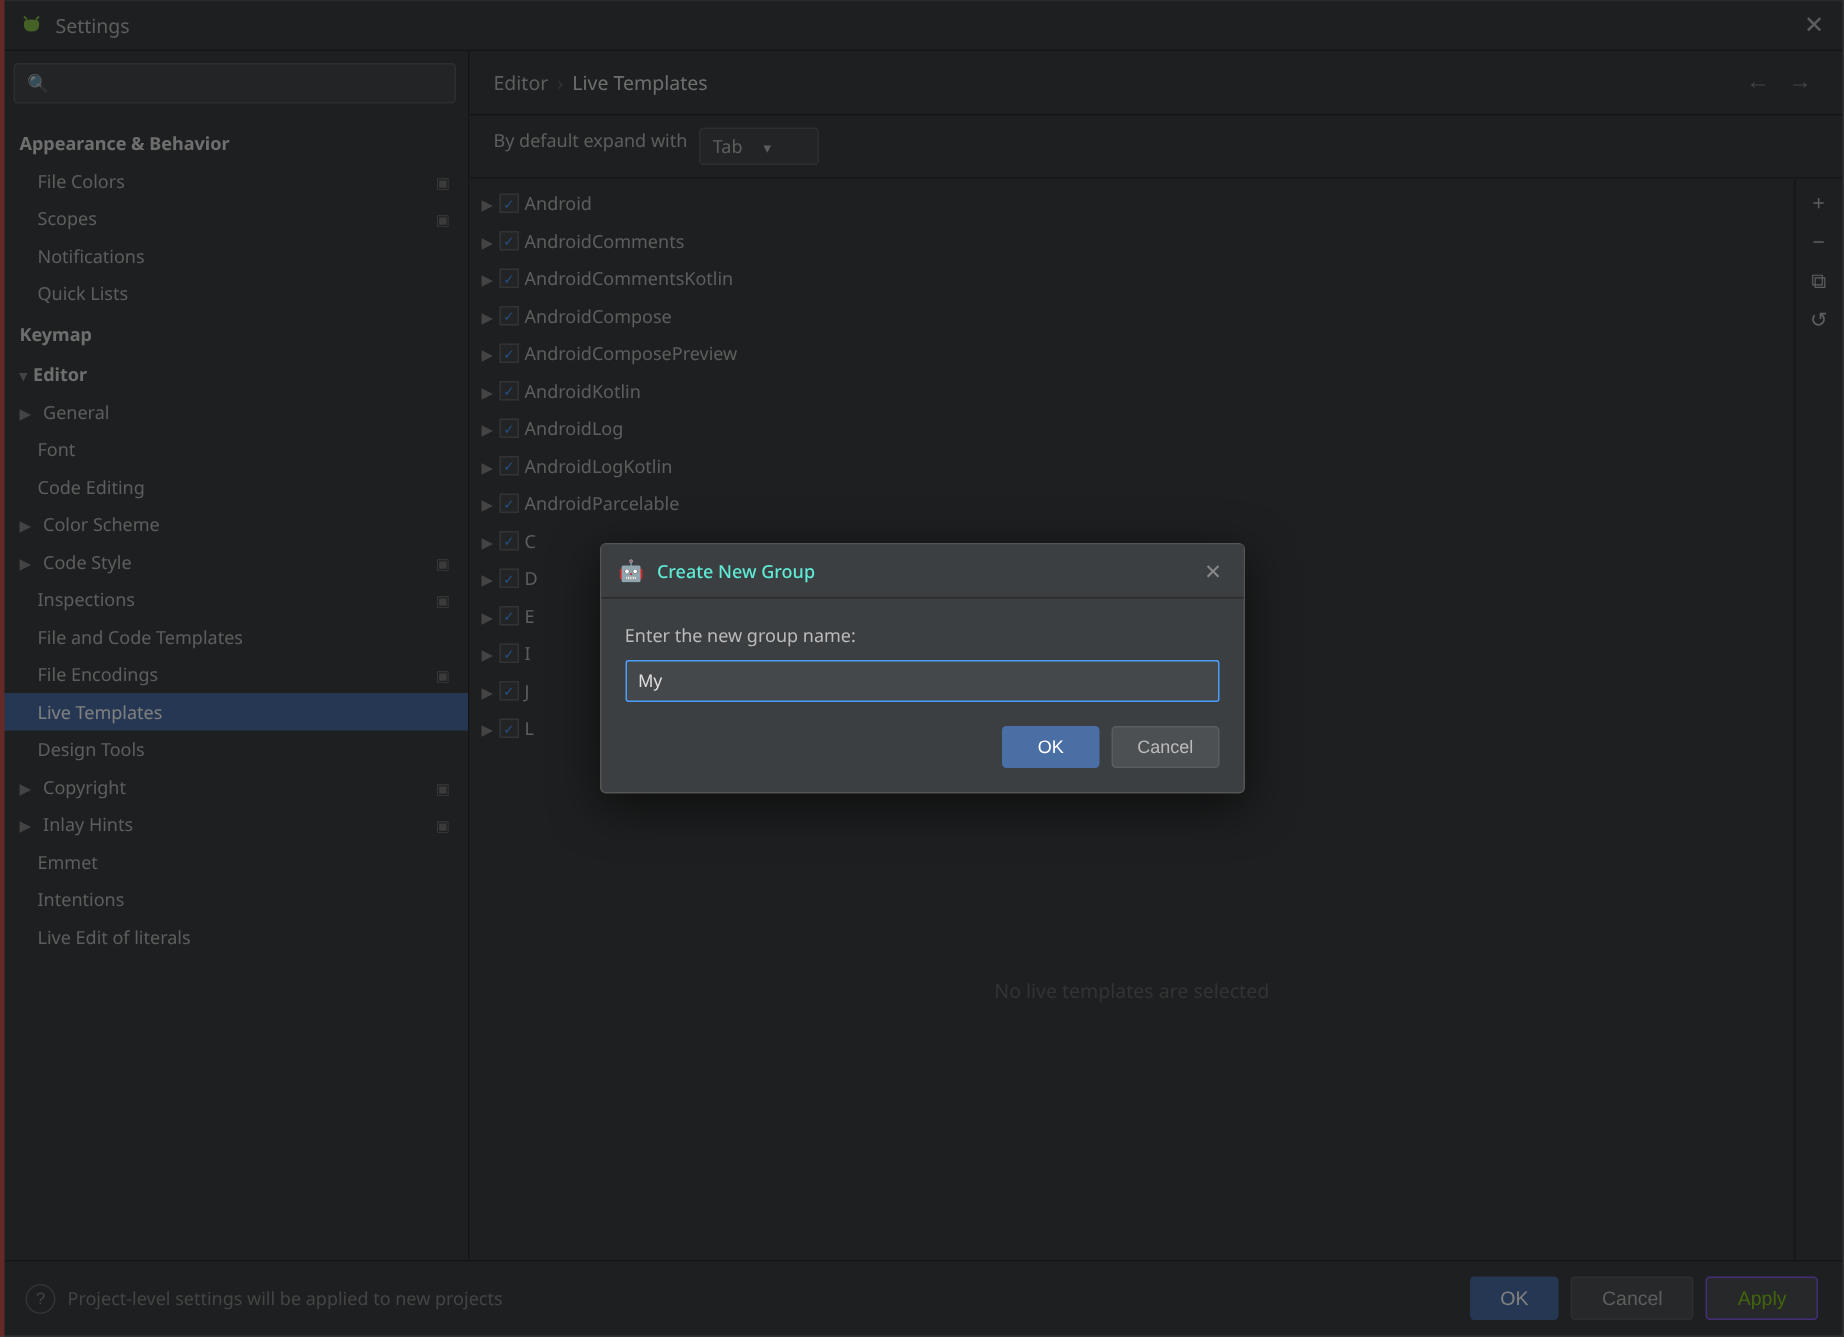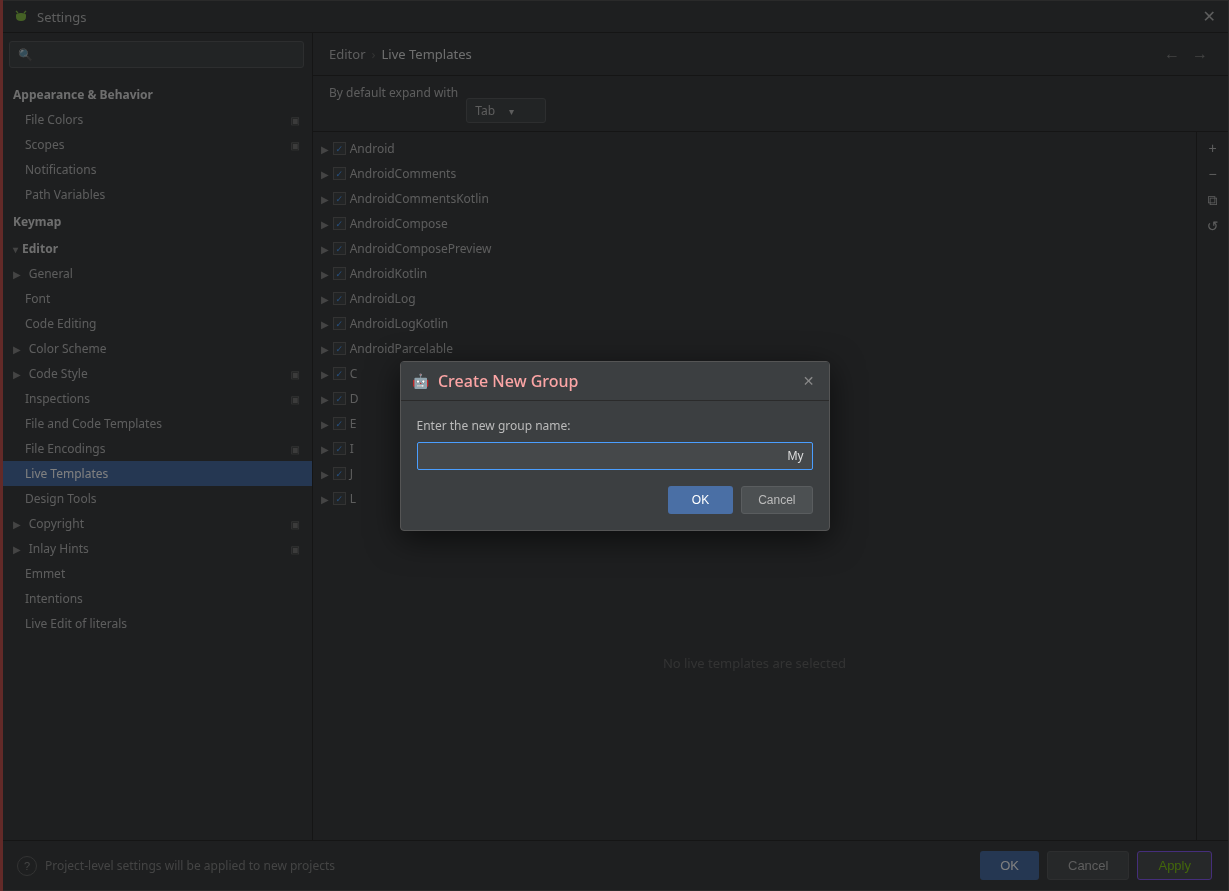--- a/index.html
+++ b/index.html
@@ -199,21 +199,20 @@
       border: 1px solid #5a5d5f;
       border-radius: 3px;
       padding: 3px 8px;
       color: #bbb;
       font-size: 12px;
       display: flex;
       align-items: center;
       gap: 14px;
       cursor: pointer;
       min-width: 80px;
-      margin-top: 14px;
     }
 
     .dropdown-select .arrow {
       font-size: 10px;
     }
 
     .templates-area {
       flex: 1;
       display: flex;
       position: relative;
@@ -386,22 +385,22 @@
     .modal-title-bar {
       background: #3c3f41;
       padding: 8px 12px;
       display: flex;
       align-items: center;
       gap: 8px;
       border-bottom: 1px solid #2b2b2b;
     }
 
     .modal-title-text {
-      color: #fca5a5;
-      font-size: 16px;
+      color: #5eead4;
+      font-size: 12px;
       font-weight: 500;
       flex: 1;
     }
 
     .modal-close {
       background: none;
       border: none;
       color: #888;
       cursor: pointer;
       font-size: 14px;
@@ -421,21 +420,20 @@
     .modal-input {
       width: 100%;
       background: #45484a;
       border: 1px solid #4a9eff;
       border-radius: 2px;
       padding: 6px 8px;
       color: #ddd;
       font-size: 12px;
       outline: none;
       margin-bottom: 16px;
-      text-align: right;
     }
 
     .modal-buttons {
       display: flex;
       justify-content: flex-end;
       gap: 8px;
     }
 
     .modal-btn-ok {
       background: #4a6fa5;
@@ -511,21 +509,21 @@
           <span class="icon-right">▣</span>
         </div>
         <div class="sidebar-item">
           <span>Scopes</span>
           <span class="icon-right">▣</span>
         </div>
         <div class="sidebar-item">
           <span>Notifications</span>
         </div>
         <div class="sidebar-item">
-          <span>Path Variables</span>
+          <span>Quick Lists</span>
         </div>
 
         <div class="sidebar-section">
           <span>Keymap</span>
         </div>
 
         <div class="sidebar-section" style="display:flex;align-items:center;gap:4px;">
           <span style="font-size:10px;color:#888;">▾</span>
           <span>Editor</span>
         </div>

